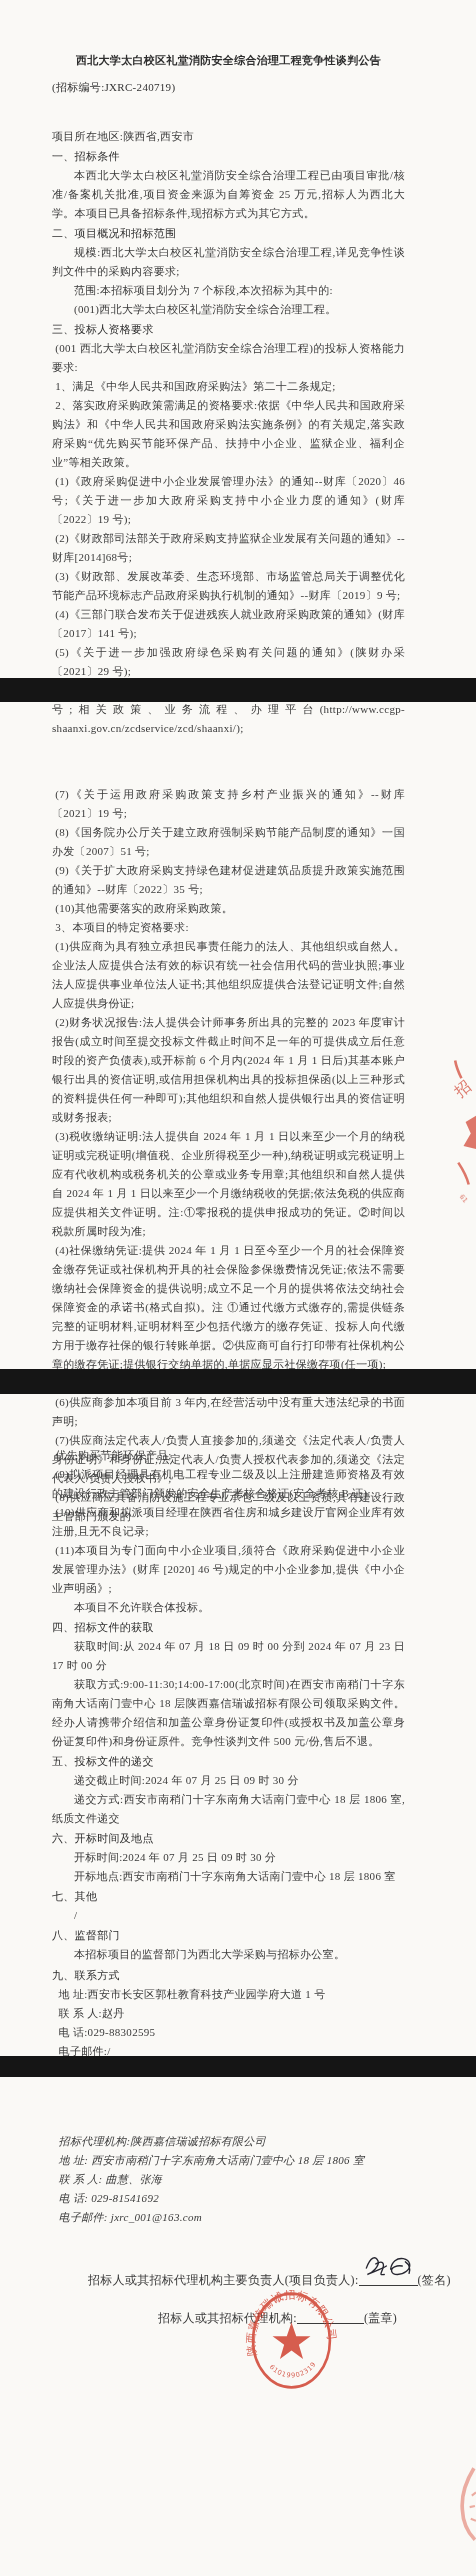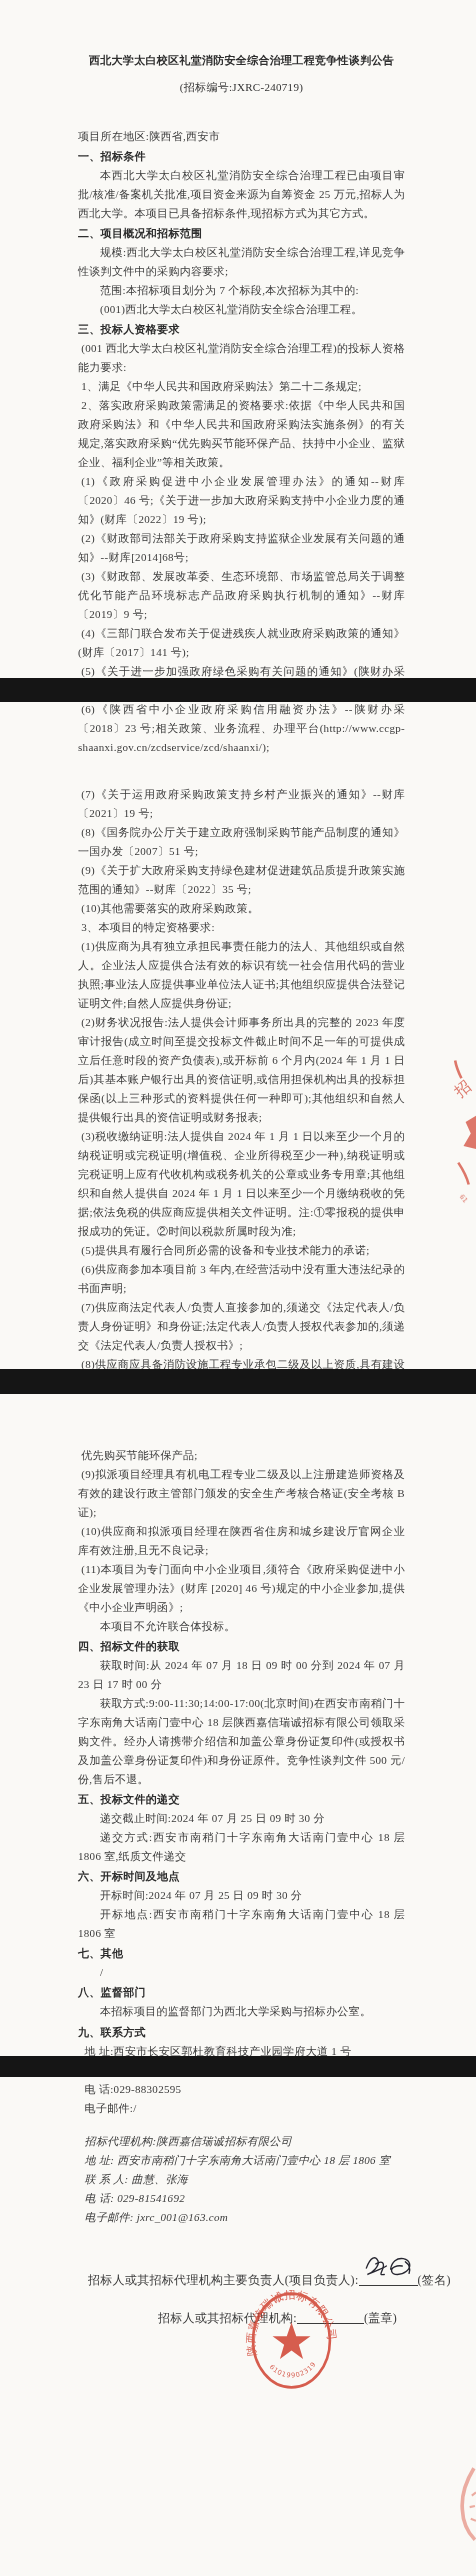--- a/index.html
+++ b/index.html
@@ -12,31 +12,31 @@
     color:#3b3b3b;
   }
   .scan{position:absolute;inset:0;width:476px;height:2576px;background:#faf9f6;}
   
   .band{position:absolute;left:0;width:476px;background:#151515;}
   .band1{top:678px;height:24px;}
   .band2{top:1369px;height:25px;}
   .band3{top:2056px;height:21px;}
 
   .page{position:absolute;left:0;width:476px;box-sizing:border-box;
-        padding-left:78px;padding-right:71px;background:transparent;}
+        padding-left:52px;padding-right:71px;background:transparent;}
   .page1{top:0;height:678px;padding-top:51px;}
   .page2{top:732px;height:667px;padding-top:53px;}
   .page3{top:1395px;height:661px;padding-top:51px;}
   .page4{top:2077px;height:552px;padding-top:55px;font-style:italic;}
 
   .flow p{margin:0;font-size:11px;line-height:19px;letter-spacing:0.3px;}
   .b-title{font-size:12px;line-height:18px;font-weight:bold;text-align:center;color:#2e2e2e;}
-  .b-subtitle{font-size:11px;text-align:center;margin-top:8.4px !important;color:#333;}
+  .b-subtitle{font-size:11px;margin-top:8.4px !important;color:#333;}
   .b-region{margin-top:29.5px !important;}
-  .b-heading{font-family:"Liberation Sans","DejaVu Sans",sans-serif;font-weight:bold;font-size:11.3px;color:#2d2d2d;margin-top:1.1px !important;}
+  .b-heading{font-family:"Liberation Sans","DejaVu Sans",sans-serif;font-weight:normal;font-size:11.3px;color:#2d2d2d;margin-top:1.1px !important;}
   .b-para{text-indent:2em;text-align:justify;}
   .b-item{text-indent:.3em;text-align:justify;}
   .b-slash{text-indent:2em;}
   .b-contact{text-indent:.6em;}
 
   
   .sig-row{position:absolute;font-size:12px;line-height:19px;letter-spacing:0.3px;white-space:nowrap;}
   .sig-row1{left:88px;top:2271px;}
   .sig-row2{left:158px;top:2309px;}
   .u-line{display:inline-block;border-bottom:1.1px solid #3b3b3b;height:12.6px;vertical-align:-2.1px;}
@@ -85,20 +85,21 @@
   <div class="page page2">
     <div class="flow">
         <p class="b-item">(7)《关于运用政府采购政策支持乡村产业振兴的通知》--财库〔2021〕19 号;</p>
         <p class="b-item">(8)《国务院办公厅关于建立政府强制采购节能产品制度的通知》一国办发〔2007〕51 号;</p>
         <p class="b-item">(9)《关于扩大政府采购支持绿色建材促进建筑品质提升政策实施范围的通知》--财库〔2022〕35 号;</p>
         <p class="b-item">(10)其他需要落实的政府采购政策。</p>
         <p class="b-item">3、本项目的特定资格要求:</p>
         <p class="b-item">(1)供应商为具有独立承担民事责任能力的法人、其他组织或自然人。企业法人应提供合法有效的标识有统一社会信用代码的营业执照;事业法人应提供事业单位法人证书;其他组织应提供合法登记证明文件;自然人应提供身份证;</p>
         <p class="b-item">(2)财务状况报告:法人提供会计师事务所出具的完整的 2023 年度审计报告(成立时间至提交投标文件截止时间不足一年的可提供成立后任意时段的资产负债表),或开标前 6 个月内(2024 年 1 月 1 日后)其基本账户银行出具的资信证明,或信用担保机构出具的投标担保函(以上三种形式的资料提供任何一种即可);其他组织和自然人提供银行出具的资信证明或财务报表;</p>
         <p class="b-item">(3)税收缴纳证明:法人提供自 2024 年 1 月 1 日以来至少一个月的纳税证明或完税证明(增值税、企业所得税至少一种),纳税证明或完税证明上应有代收机构或税务机关的公章或业务专用章;其他组织和自然人提供自 2024 年 1 月 1 日以来至少一个月缴纳税收的凭据;依法免税的供应商应提供相关文件证明。注:①零报税的提供申报成功的凭证。②时间以税款所属时段为准;</p>
+        <p class="b-item">(4)社保缴纳凭证:提供 2024 年 1 月 1 日至今至少一个月的社会保障资金缴存凭证或社保机构开具的社会保险参保缴费情况凭证;依法不需要缴纳社会保障资金的提供说明;成立不足一个月的提供将依法交纳社会保障资金的承诺书(格式自拟)。注 ①通过代缴方式缴存的,需提供链条完整的证明材料,证明材料至少包括代缴方的缴存凭证、投标人向代缴方用于缴存社保的银行转账单据。②供应商可自行打印带有社保机构公章的缴存凭证;提供银行交纳单据的,单据应显示社保缴存项(任一项);</p>
         <p class="b-item">(5)提供具有履行合同所必需的设备和专业技术能力的承诺;</p>
         <p class="b-item">(6)供应商参加本项目前 3 年内,在经营活动中没有重大违法纪录的书面声明;</p>
         <p class="b-item">(7)供应商法定代表人/负责人直接参加的,须递交《法定代表人/负责人身份证明》和身份证;法定代表人/负责人授权代表参加的,须递交《法定代表人/负责人授权书》;</p>
         <p class="b-item">(8)供应商应具备消防设施工程专业承包二级及以上资质,具有建设行政主管部门颁发的</p>
       </div>
   </div>
 
   <div class="band band2"></div>
 
   <div class="page page3">

